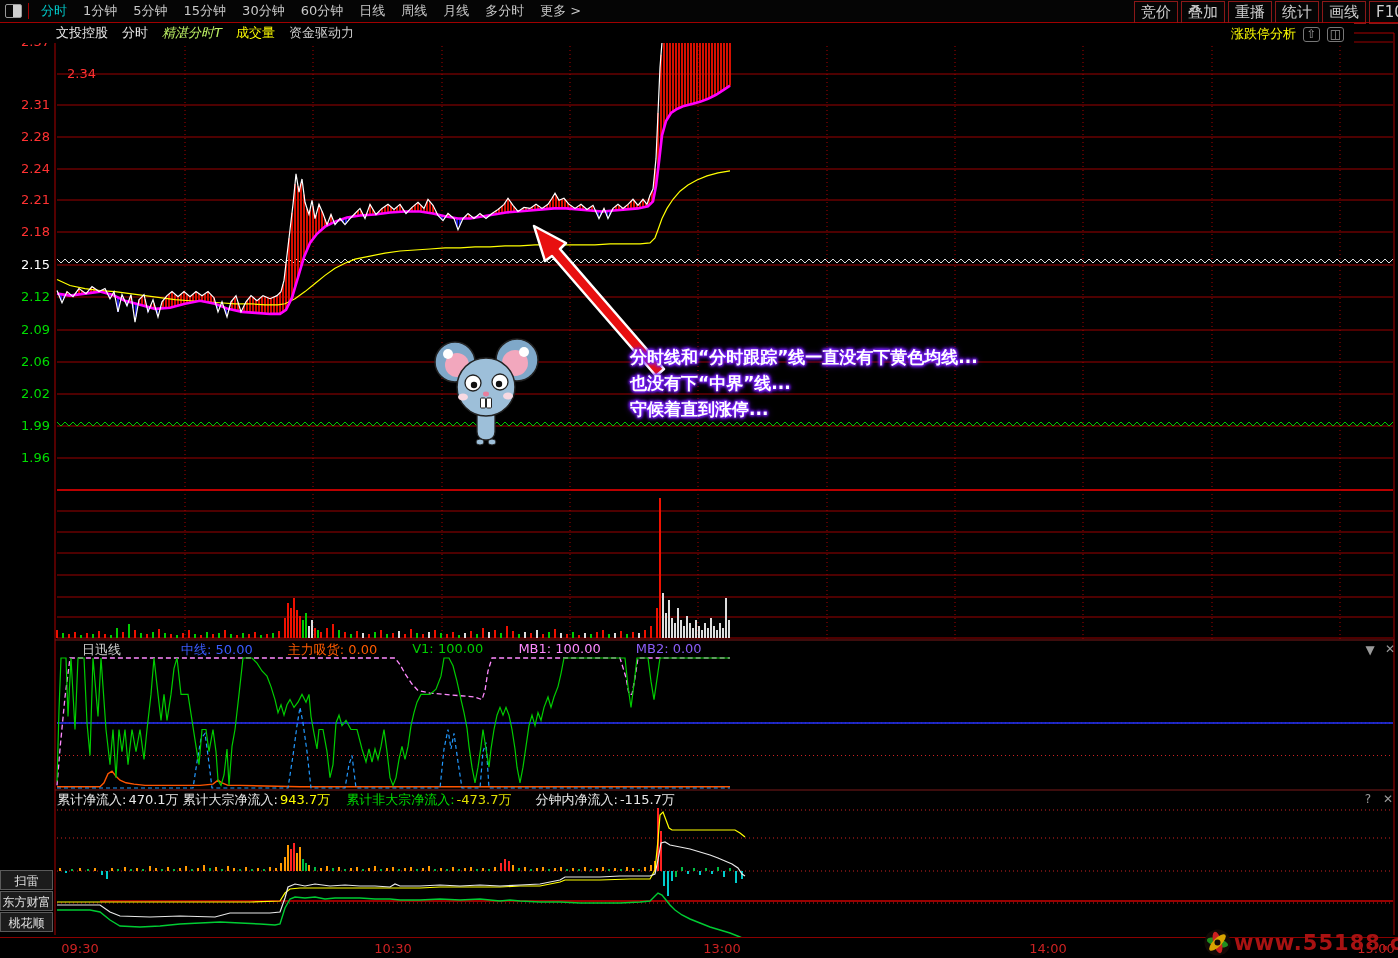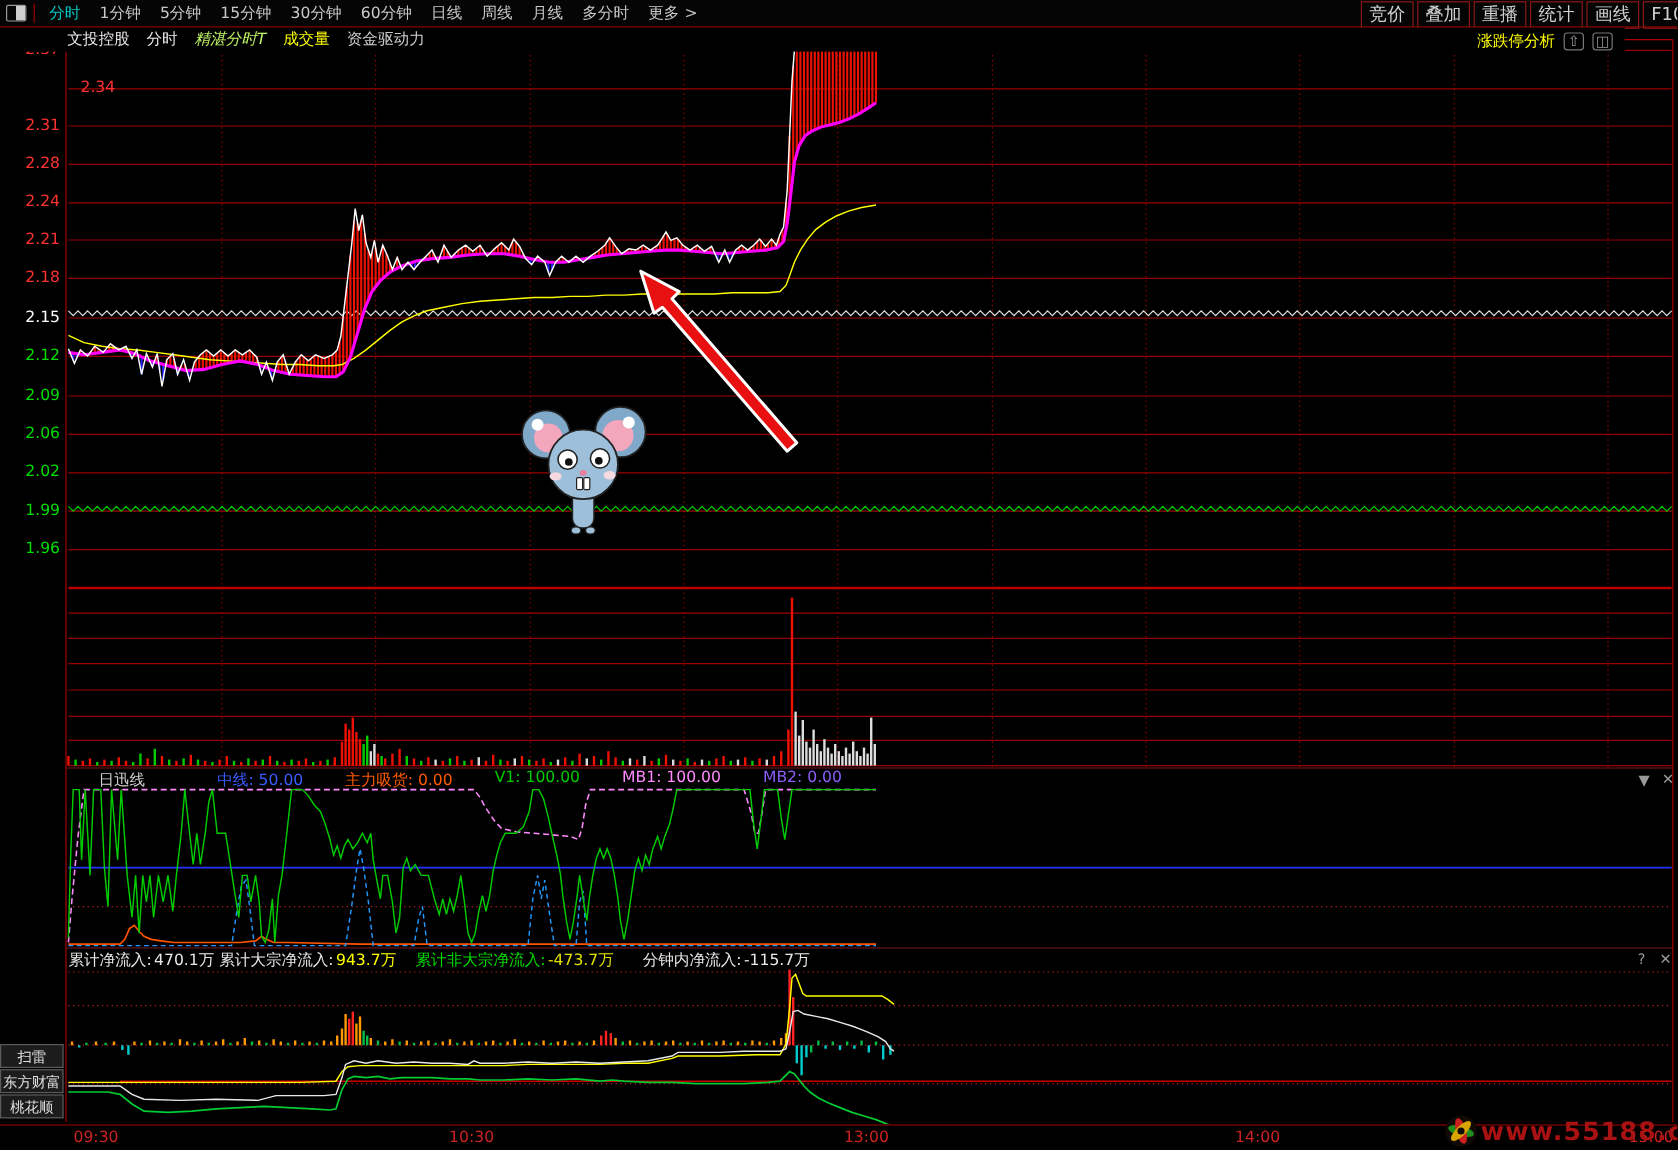--- a/index.html
+++ b/index.html
@@ -695,20 +695,25 @@
       <circle cx="474" cy="385" r="3.2" fill="#111"></circle>
       <circle cx="499" cy="384" r="3.2" fill="#111"></circle>
       <ellipse cx="486" cy="394" rx="3" ry="2.4" fill="#e87f9d"></ellipse>
       <ellipse cx="463" cy="397" rx="5" ry="3.5" fill="#f7d9e2"></ellipse>
       <ellipse cx="508" cy="396" rx="5" ry="3.5" fill="#f7d9e2"></ellipse>
       <rect x="480.5" y="398" width="5" height="10" rx="1" fill="#ffffff" stroke="#222" stroke-width="1"></rect>
       <rect x="486.5" y="398" width="5" height="10" rx="1" fill="#ffffff" stroke="#222" stroke-width="1"></rect>
     </g>
   </svg>
 
+  <div class="anno">
+    <div>分时线和“分时跟踪”线一直没有下黄色均线...</div>
+    <div>也没有下“中界”线...</div>
+    <div>守候着直到涨停...</div>
+  </div>
 
   <div class="indheader">
     <span style="color: rgb(207, 207, 207);">日迅线</span>
     <span style="display:flex;">
         <span style="color: rgb(58, 91, 255); margin-right: 10px;">中线: 50.00</span>
         <span style="color: rgb(255, 90, 0); margin-right: 10px;">主力吸货: 0.00</span>
         <span style="color: rgb(0, 204, 0); margin-right: 10px;">V1: 100.00</span>
         <span style="color: rgb(255, 138, 255); margin-right: 10px;">MB1: 100.00</span>
         <span style="color: #8b5cf6; margin-right: 10px;">MB2: 0.00</span>
       </span>

